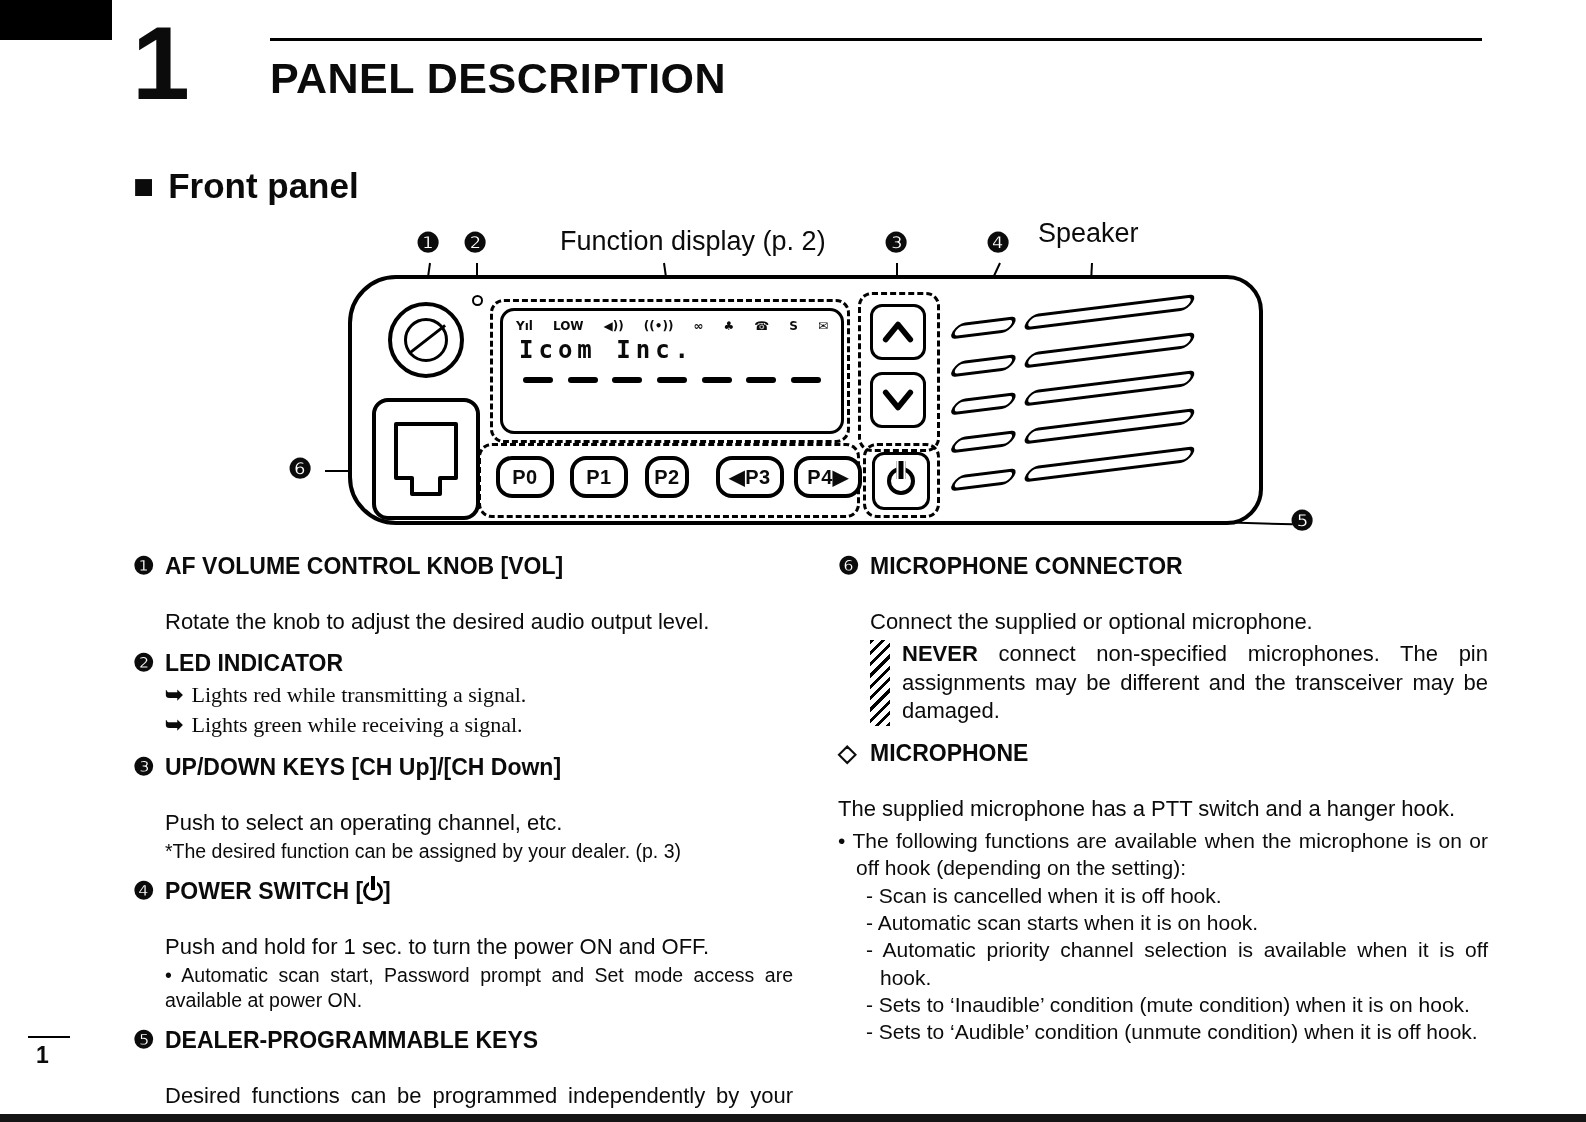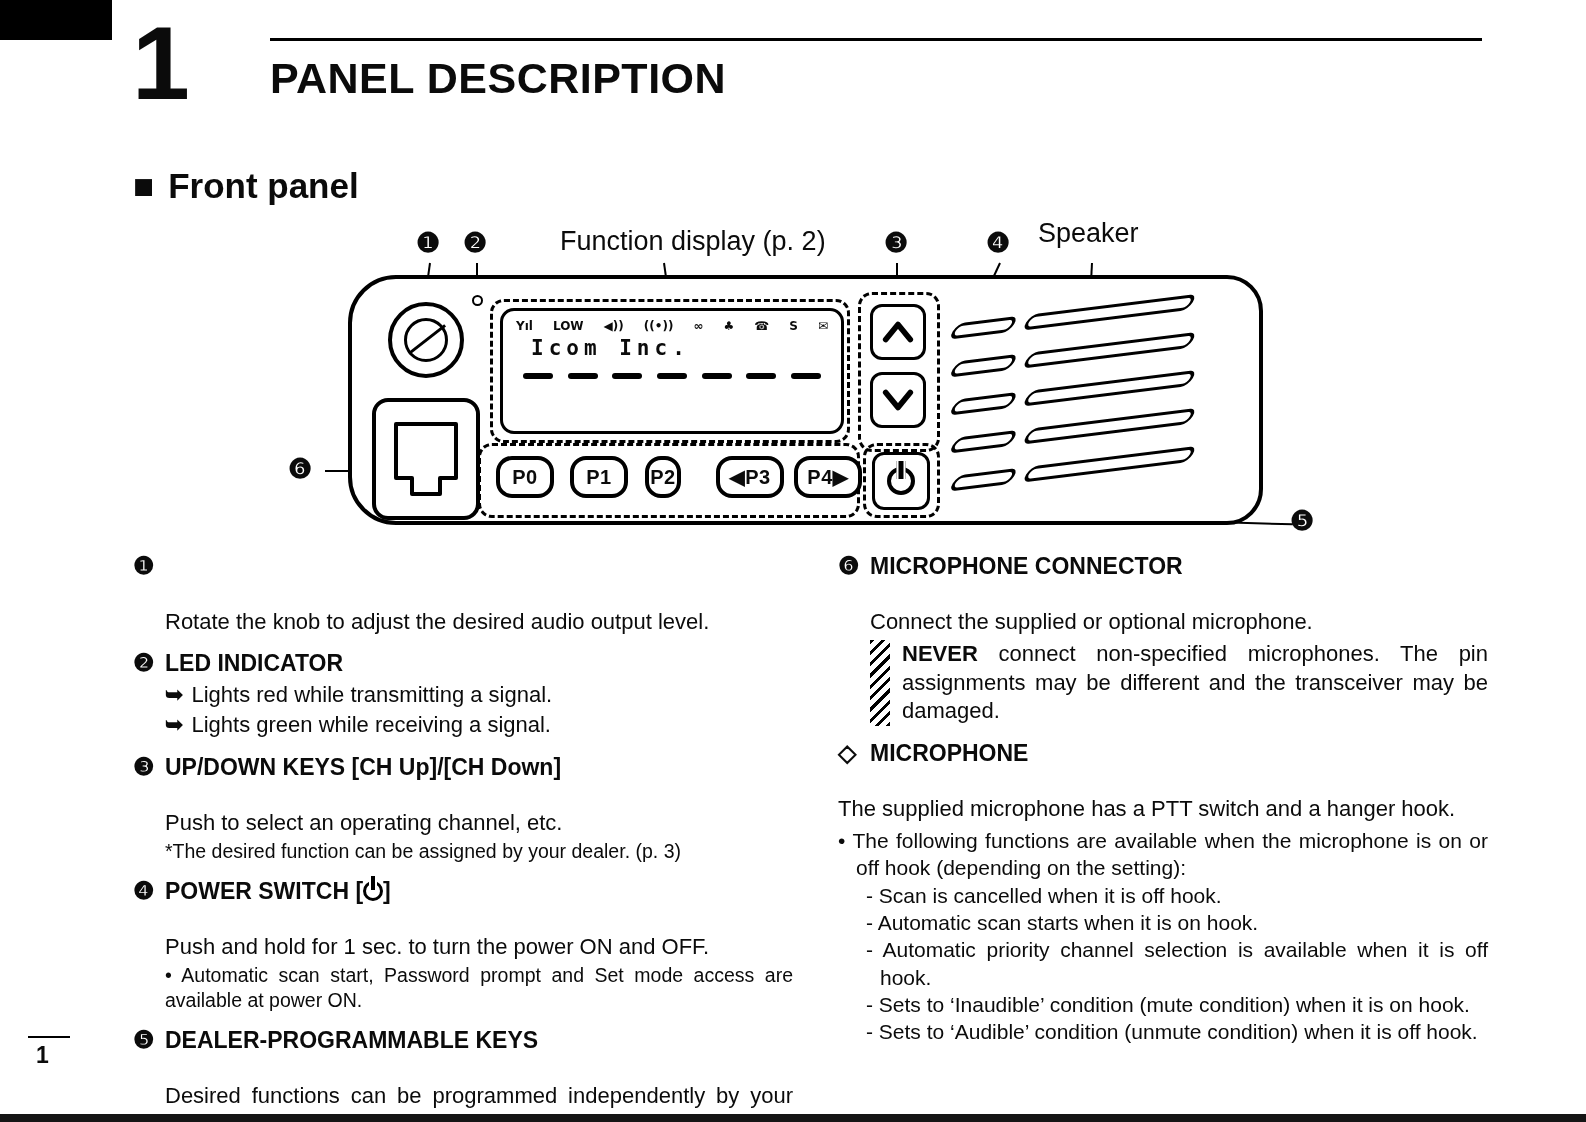--- a/index.html
+++ b/index.html
@@ -39,33 +39,33 @@
   .led { left:472px; top:295px; width:11px; height:11px; border:2px solid #000; border-radius:50%; background:#fff; }
 
   .dashed { position:absolute; border:3px dashed #000; border-radius:14px; }
   .dash-display { left:490px; top:299px; width:360px; height:144px; }
   .dash-updown  { left:858px; top:292px; width:82px;  height:160px; }
   .dash-pkeys   { left:478px; top:443px; width:382px; height:75px; }
   .dash-power   { left:863px; top:443px; width:77px;  height:75px; }
 
   .lcd { left:500px; top:308px; width:344px; height:126px; border:3px solid #000; border-radius:14px; background:#fff; overflow:hidden; }
   .lcd-icons { display:flex; justify-content:space-between; padding:8px 13px 0; font-size:12px; font-weight:bold; font-family:"DejaVu Sans", sans-serif; }
-  .lcd-text { font-family:"DejaVu Sans Mono", monospace; font-size:21px; font-weight:bold; letter-spacing:5px; padding-left:28px; margin-top:3px; }
+  .lcd-text { font-family:"DejaVu Sans Mono", monospace; font-size:24px; font-weight:bold; letter-spacing:5px; padding-left:16px; margin-top:3px; }
   .lcd-dashes { display:flex; justify-content:space-between; padding:0 20px; margin-top:13px; }
   .lcd-dashes span { width:30px; height:6px; background:#000; border-radius:3px; }
 
   .updown-btn { position:absolute; width:56px; height:56px; border:3px solid #000; border-radius:12px; background:#fff;
                 display:flex; align-items:center; justify-content:center; }
   .btn-up   { left:870px; top:304px; }
   .btn-down { left:870px; top:372px; }
 
   .pkey { position:absolute; top:456px; height:42px; border:4px solid #000; border-radius:16px; background:#fff;
           display:flex; align-items:center; justify-content:center;
           font-size:20px; font-weight:bold; letter-spacing:0.5px; }
-  .p0 { left:496px; width:58px; } .p1 { left:570px; width:58px; } .p2 { left:645px; width:36px; }
+  .p0 { left:496px; width:58px; } .p1 { left:570px; width:58px; } .p2 { left:645px; width:44px; }
   .p3 { left:716px; width:68px; } .p4 { left:794px; width:68px; }
 
   .power-btn { position:absolute; left:872px; top:452px; width:58px; height:58px; border:3px solid #000; border-radius:12px;
                background:#fff; display:flex; align-items:center; justify-content:center; }
 
   .pwr { display:inline-block; width:20px; height:20px; border:3px solid #000; border-radius:50%; position:relative; vertical-align:-2px; }
   .pwr::after { content:""; position:absolute; left:50%; top:-8px; transform:translateX(-50%);
                 width:4px; height:14px; background:#000; border-left:2px solid #fff; border-right:2px solid #fff; }
   .pwr.big { width:28px; height:28px; border-width:4px; }
   .pwr.big::after { height:18px; top:-10px; width:5px; }
@@ -80,21 +80,21 @@
   
   .col { position:absolute; }
   .col-left  { left:133px; top:552px; width:660px; }
   .col-right { left:838px; top:552px; width:650px; }
   section { margin-bottom:13px; }
   .sec-head { display:flex; align-items:baseline; margin-bottom:3px; }
   .sec-num { font-size:24px; font-weight:bold; flex:0 0 32px; }
   .sec-title { font-size:23px; font-weight:bold; }
   .sec-body { font-size:22px; margin-left:32px; line-height:1.28; text-align:justify;margin-top:28px; }
   .sec-note { font-size:19.5px; margin-left:32px; line-height:1.28; margin-top:2px; text-align:justify; }
-  .arrow-row { font-size:22px; margin-left:32px; line-height:1.35; }
+  .arrow-row { font-size:22px; margin-left:32px; line-height:1.35;font-family:Liberation Serif, serif; }
   .arrow-row .arrow { font-weight:bold; margin-right:8px; }
 
   .warning { display:flex; margin-left:32px; margin-top:4px; }
   .hatch { flex:0 0 20px; background:repeating-linear-gradient(135deg,#000 0 3px,#fff 3px 8px); margin-right:12px; }
   .warn-text { font-size:22px; line-height:1.3; text-align:justify; }
   .warn-text strong { font-weight:bold; }
 
   .bullet-para { font-size:21px; line-height:1.3; margin-top:4px; padding-left:18px; text-indent:-18px; text-align:justify; }
   .mic-item { font-size:21px; line-height:1.3; margin-left:28px; padding-left:14px; text-indent:-14px; text-align:justify; }
 
@@ -218,20 +218,21 @@
     <svg width="66" height="76" viewBox="0 0 66 76">
       <path d="M3,3 L63,3 L63,57 L47,57 L47,73 L19,73 L19,57 L3,57 Z" fill="#fff" stroke="#000" stroke-width="4" stroke-linejoin="round"></path>
     </svg>
   </div>
 
   <div class="col col-left">
 
     <section>
       <div class="sec-head">
         <span class="sec-num">❶</span>
+        <span class="sec-title">AF VOLUME CONTROL KNOB [VOL]</span>
       </div>
       <p class="sec-body">Rotate the knob to adjust the desired audio output level.</p>
     </section>
 
     <section>
       <div class="sec-head">
         <span class="sec-num">❷</span>
         <span class="sec-title">LED INDICATOR</span>
       </div>
       <div class="arrow-row">

